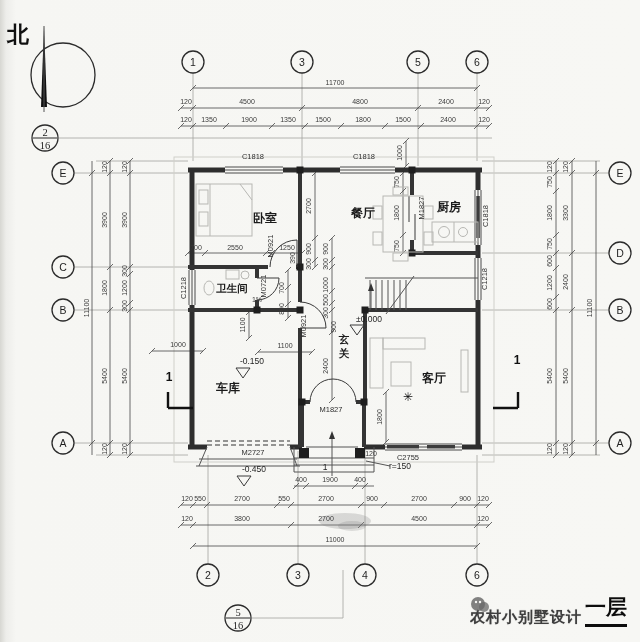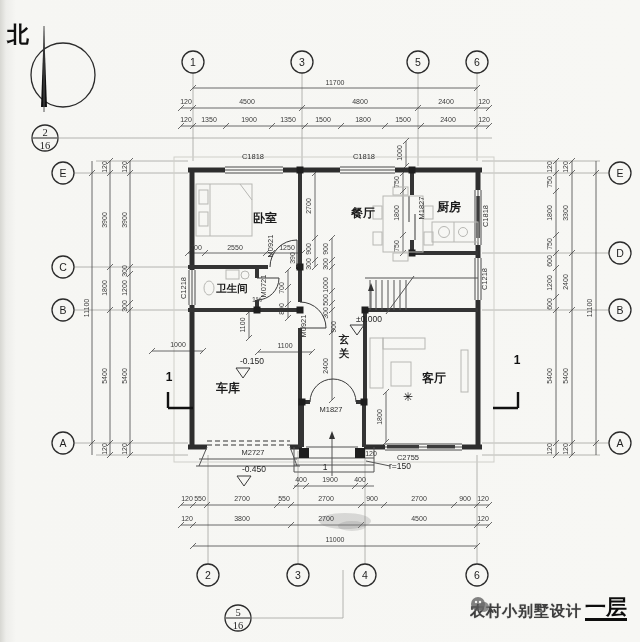--- a/index.html
+++ b/index.html
@@ -27,21 +27,21 @@
   .thin{stroke:#555;stroke-width:1;fill:none;}
   .win{stroke:#4a4a4a;stroke-width:1;fill:none;}
   .door{stroke:#3a3a3a;stroke-width:1;fill:none;}
   .dash{stroke:#333;stroke-width:1.2;stroke-dasharray:5 3;fill:none;}
   .furn{stroke:#b7b7b3;stroke-width:1;fill:none;}
   .eave{stroke:#cfcfca;stroke-width:1;fill:none;}
   .colsq{fill:#1e1e1e;}
   .sectm{stroke:#111;stroke-width:2.4;fill:none;}
   .watermark{position:absolute;left:470px;top:596px;width:170px;display:flex;align-items:flex-end;gap:3px;white-space:nowrap;overflow:hidden;}
   .wm-brand{font-size:15px;font-weight:bold;color:#3e3e3e;letter-spacing:1px;text-shadow:0 0 1px rgba(70,70,70,.45);}
-  .wm-title{font-size:21px;font-weight:bold;color:#0d0d0d;border-bottom:3px solid #0d0d0d;line-height:1;padding-bottom:1px;}
+  .wm-title{font-size:21px;font-weight:bold;color:#0d0d0d;border-bottom:3px solid #0d0d0d;line-height:1;padding-bottom:7px;}
 </style>
 </head>
 <body>
 
 <div id="page">
   <svg width="640" height="642" viewBox="0 0 640 642">
 
     <g>
       <path class="grid" d="M193,73 V161 M302,73 V170 M418,73 V166 M477,73 V161
         M208,455 V564 M298,451 V564 M365,449 V564 M477,455 V564

